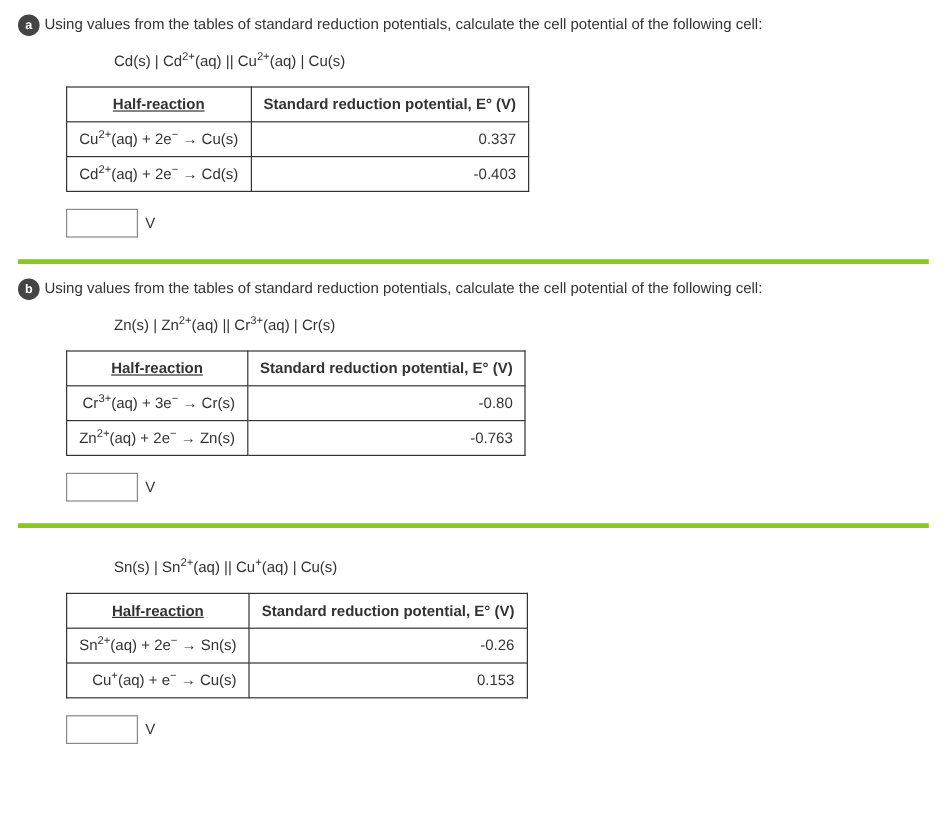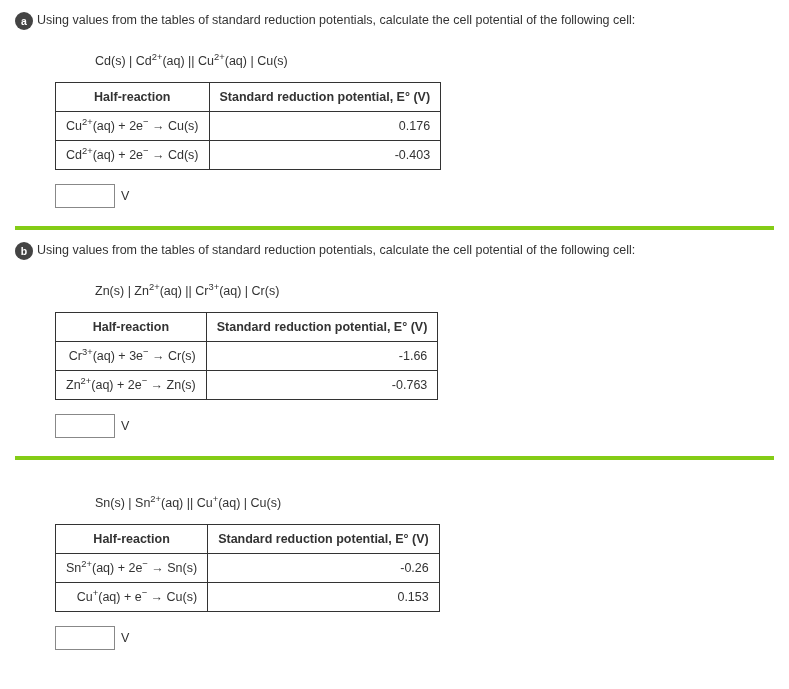--- a/index.html
+++ b/index.html
@@ -26,37 +26,37 @@
       text-align: center;
       line-height: 18px;
       font-size: 10.5px;
       font-weight: bold;
       vertical-align: middle;
       margin-right: 4px;
     }
     .badge.c { background: #777; }
     .prompt { display: inline; }
     .cell-notation {
-      margin: 24px 0 14px 80px;
+      margin: 14px 0 14px 80px;
     }
     .data-table {
       border-collapse: collapse;
       margin-left: 40px;
       margin-top: 8px;
     }
     .data-table th, .data-table td {
       border: 1px solid #333;
       padding: 7px 10px;
       text-align: right;
     }
     .data-table th {
       font-weight: bold;
       background: #fff;
     }
-    .data-table th:first-child { text-align: center; }
+    .data-table th:first-child { text-align: center; text-decoration: underline; }
     .answer-row {
       margin: 14px 0 0 40px;
     }
     .answer-input {
       width: 52px;
       height: 20px;
       border: 1px solid #888;
       padding: 1px 3px;
       font-size: 12px;
       vertical-align: middle;
@@ -77,21 +77,21 @@
       <table class="data-table">
         <thead>
           <tr>
             <th>Half-reaction</th>
             <th>Standard reduction potential, E° (V)</th>
           </tr>
         </thead>
         <tbody>
           <tr>
             <td>Cu<sup>2+</sup>(aq) + 2e<sup>−</sup> → Cu(s)</td>
-            <td>0.176</td>
+            <td>0.337</td>
           </tr>
           <tr>
             <td>Cd<sup>2+</sup>(aq) + 2e<sup>−</sup> → Cd(s)</td>
             <td>-0.403</td>
           </tr>
         </tbody>
       </table>
       <div class="answer-row"><input type="text" class="answer-input" style=""><span class="unit">V</span></div>
     </div>
     <div class="question">
@@ -100,21 +100,21 @@
       <table class="data-table">
         <thead>
           <tr>
             <th>Half-reaction</th>
             <th>Standard reduction potential, E° (V)</th>
           </tr>
         </thead>
         <tbody>
           <tr>
             <td>Cr<sup>3+</sup>(aq) + 3e<sup>−</sup> → Cr(s)</td>
-            <td>-1.66</td>
+            <td>-0.80</td>
           </tr>
           <tr>
             <td>Zn<sup>2+</sup>(aq) + 2e<sup>−</sup> → Zn(s)</td>
             <td>-0.763</td>
           </tr>
         </tbody>
       </table>
       <div class="answer-row"><input type="text" class="answer-input" style=""><span class="unit">V</span></div>
     </div>
     <div class="question">

